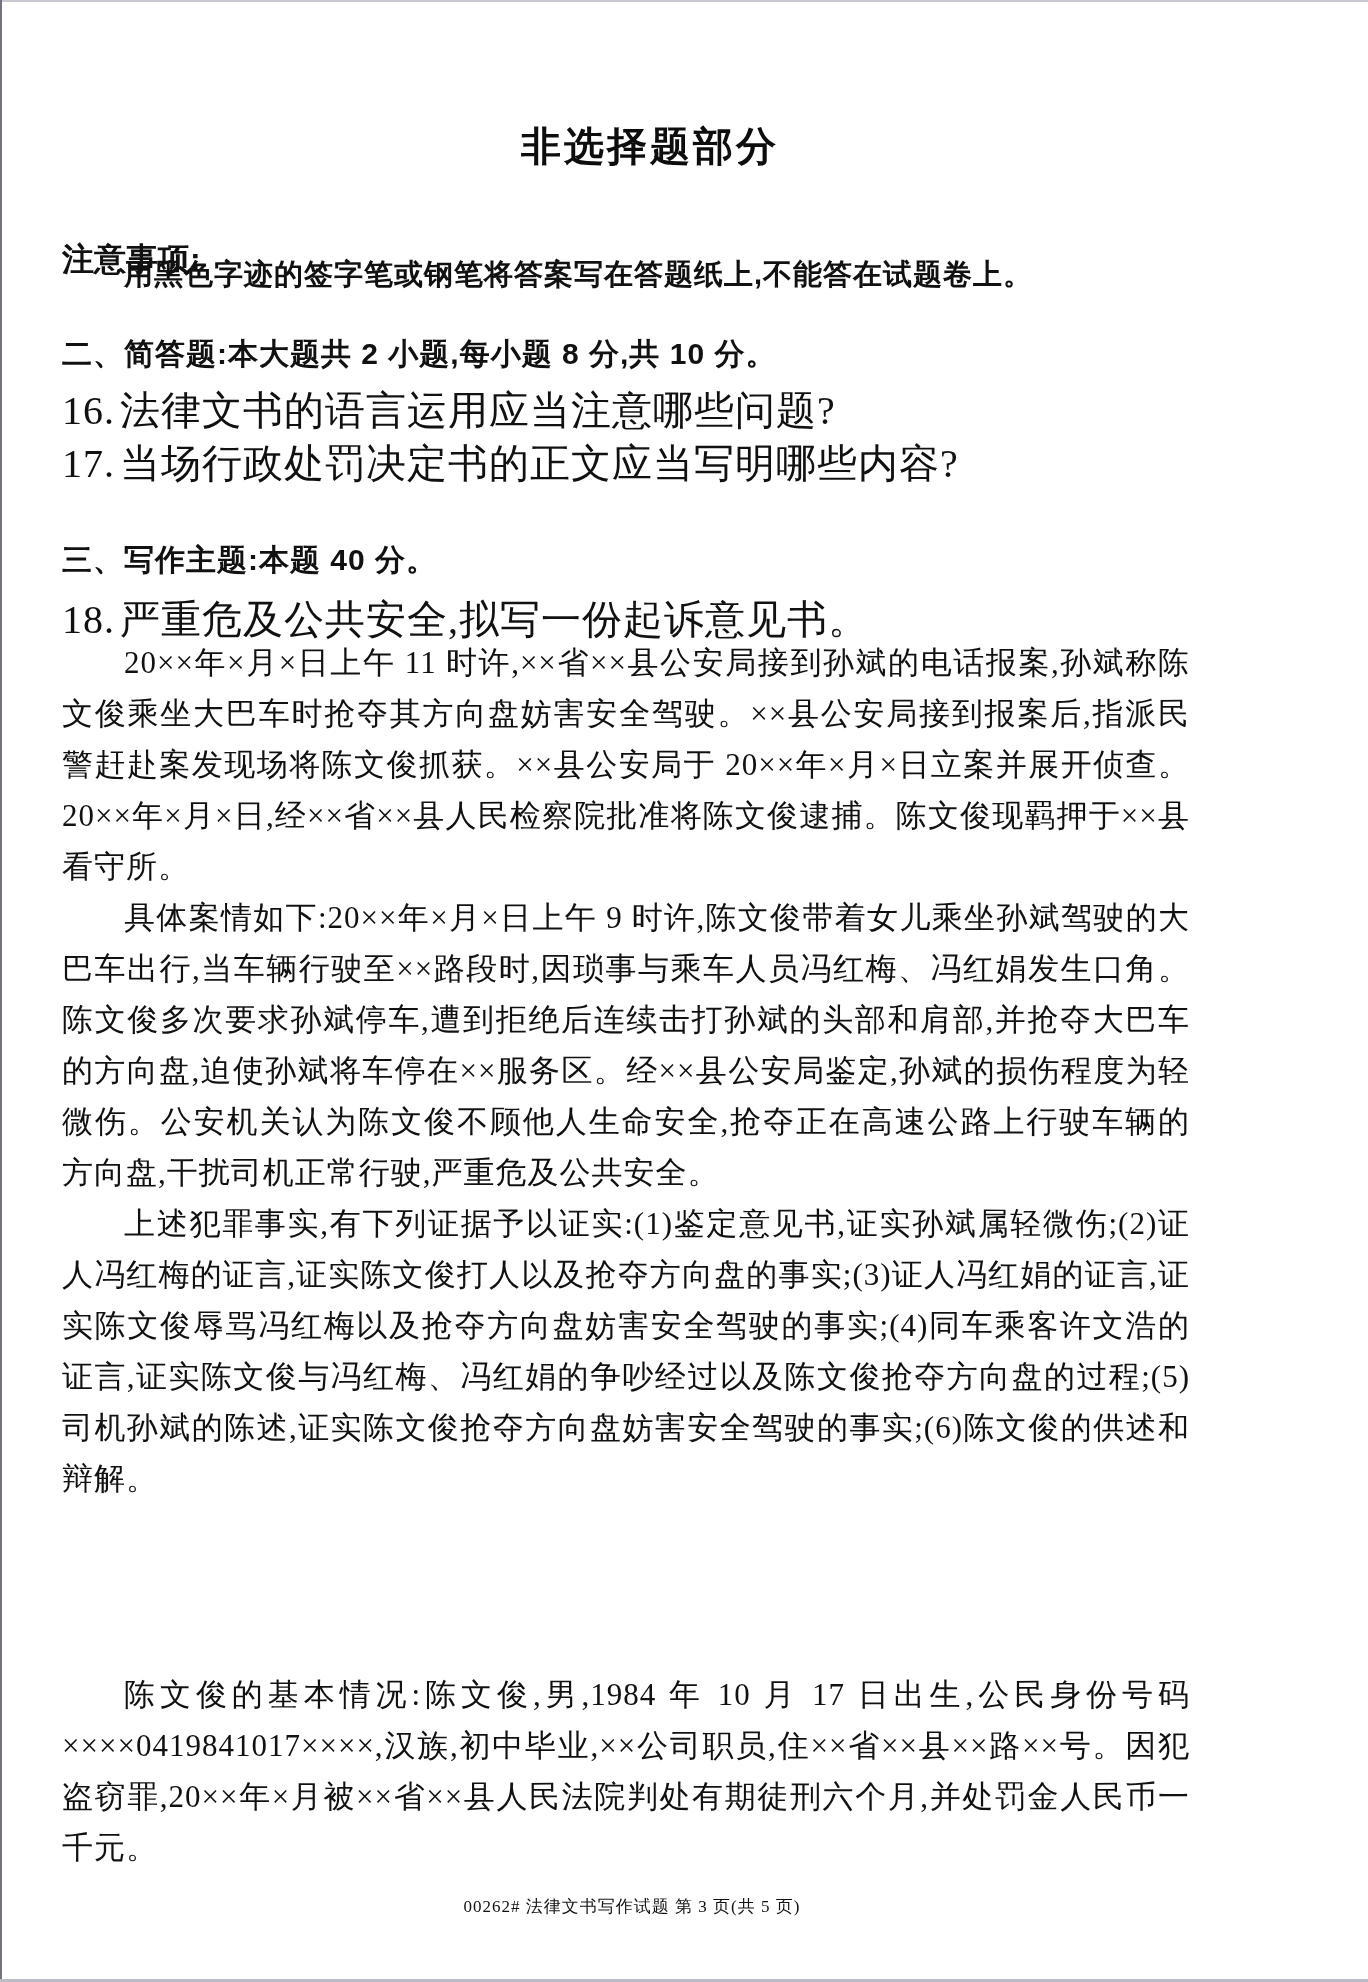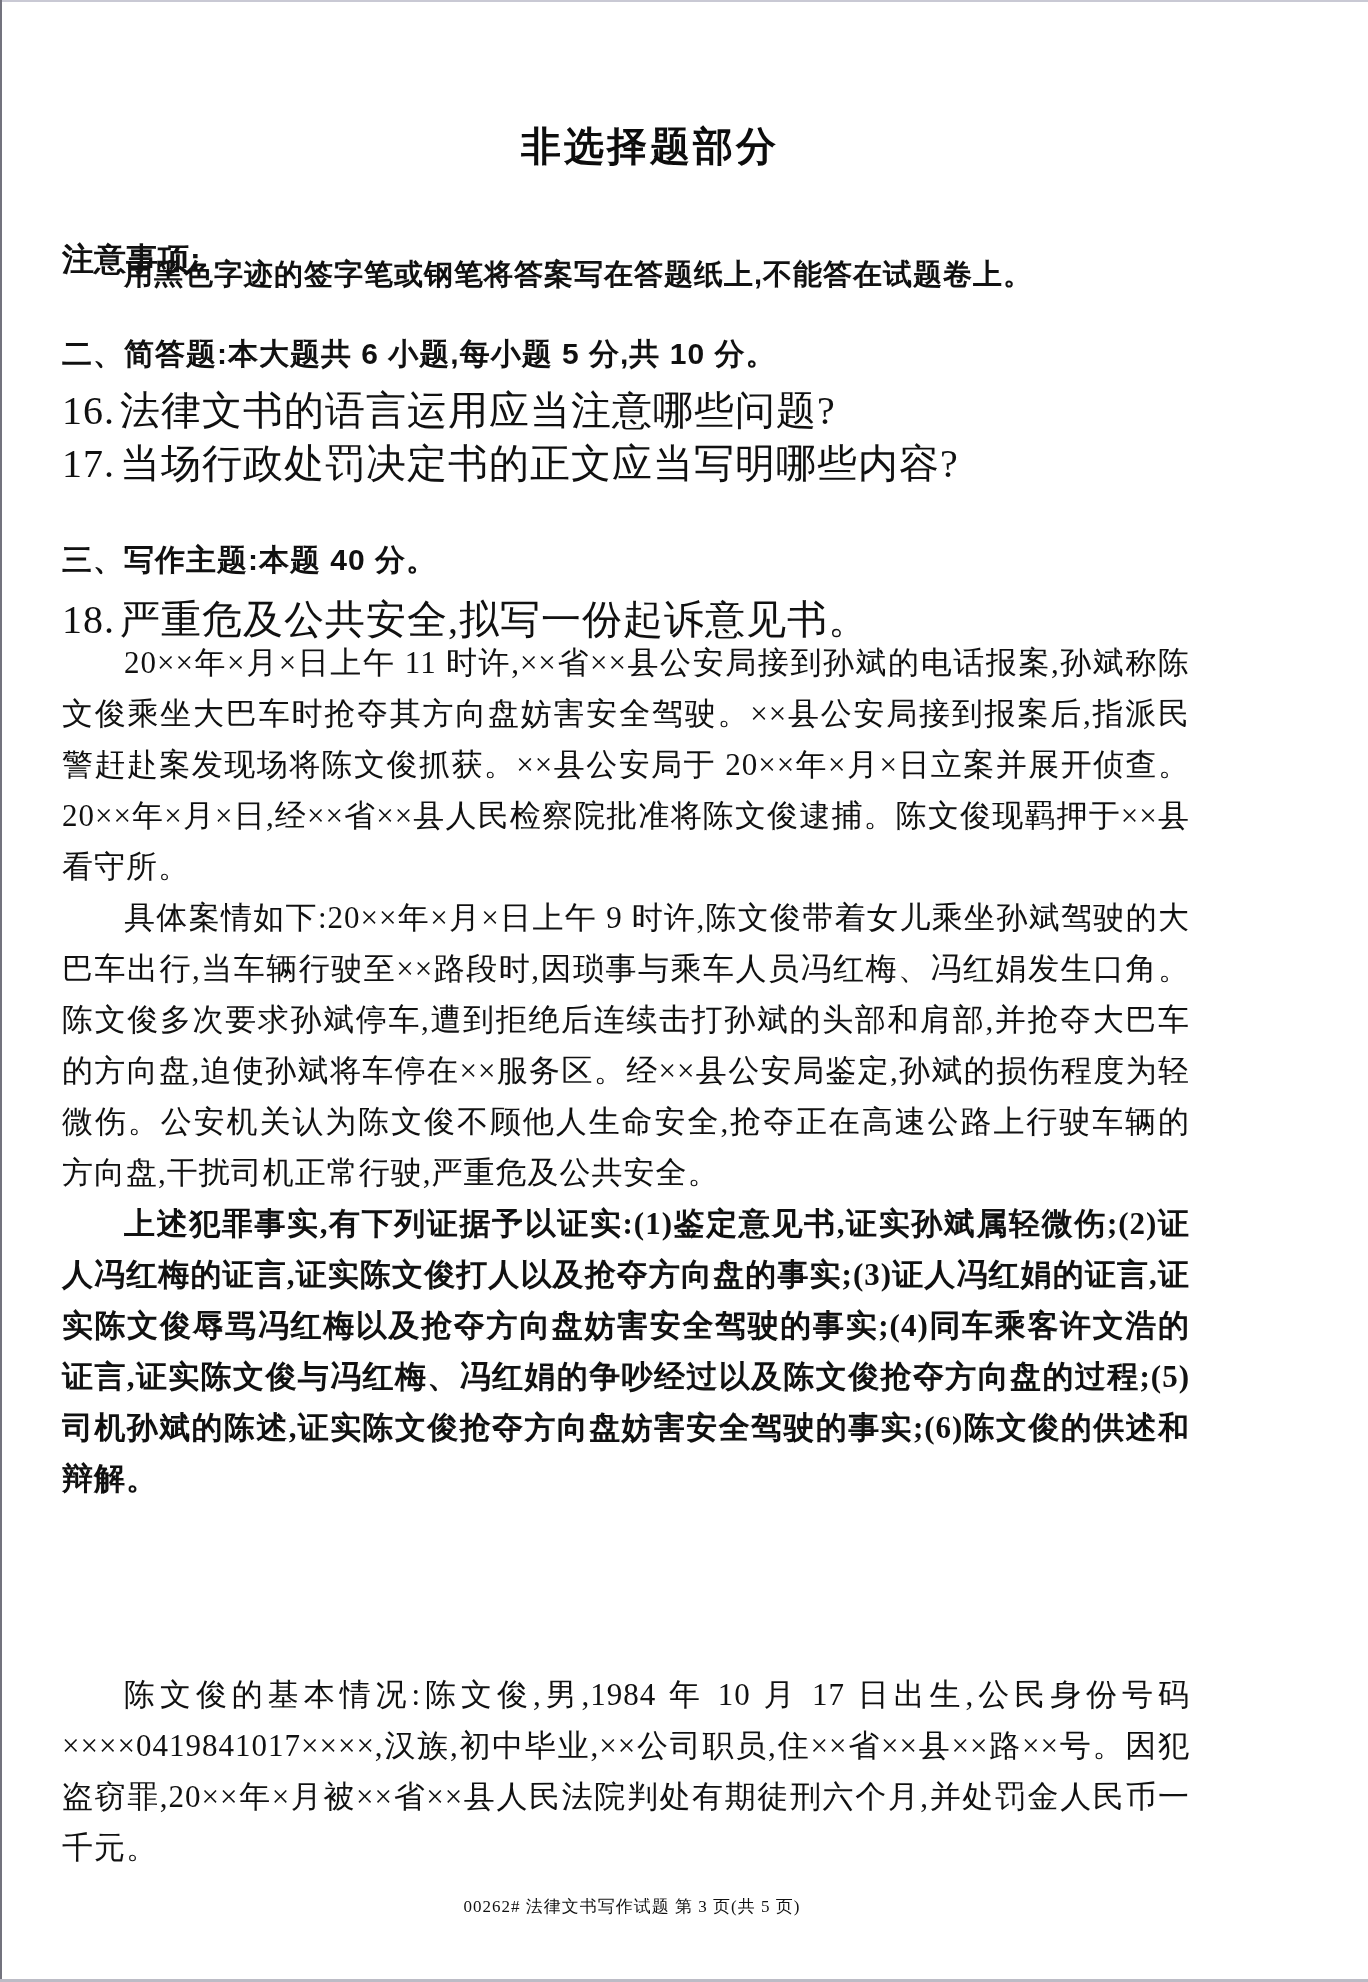--- a/index.html
+++ b/index.html
@@ -67,21 +67,21 @@
     left: 62px;
     width: 1128px;
     font-size: 31px;
     line-height: 51px;
     text-align: justify;
     text-indent: 2em;
     letter-spacing: 1px;
   }
   .p1 { top: 637px; }
   .p2 { top: 892px; }
-  .p3 { top: 1198px; font-weight: bold; }
+  .p3 { top: 1198px; }
   .p4 { top: 1453px; }
   .p5 { top: 1669px; }
 
   .footer {
     top: 1895px; left: 0; right: 104px;
     text-align: center;
     font-size: 17px;
     letter-spacing: 1px;
   }
 </style>
@@ -91,21 +91,21 @@
 <div class="page">
   <div class="edge-top"></div>
   <div class="edge-left"></div>
   <div class="edge-bottom"></div>
 
   <div class="abs title">非选择题部分</div>
 
   <div class="abs notice-label">注意事项:</div>
   <div class="abs notice-text">用黑色字迹的签字笔或钢笔将答案写在答题纸上,不能答在试题卷上。</div>
 
-  <div class="abs sec-heading h2">二、简答题:本大题共 6 小题,每小题 5 分,共 10 分。</div>
+  <div class="abs sec-heading h2">二、简答题:本大题共 2 小题,每小题 8 分,共 10 分。</div>
 
   <div class="abs item i16">
     <span class="no">16.</span><span>法律文书的语言运用应当注意哪些问题?</span>
   </div>
   <div class="abs item i17">
     <span class="no">17.</span><span>当场行政处罚决定书的正文应当写明哪些内容?</span>
   </div>
 
   <div class="abs sec-heading h3">三、写作主题:本题 40 分。</div>
 

